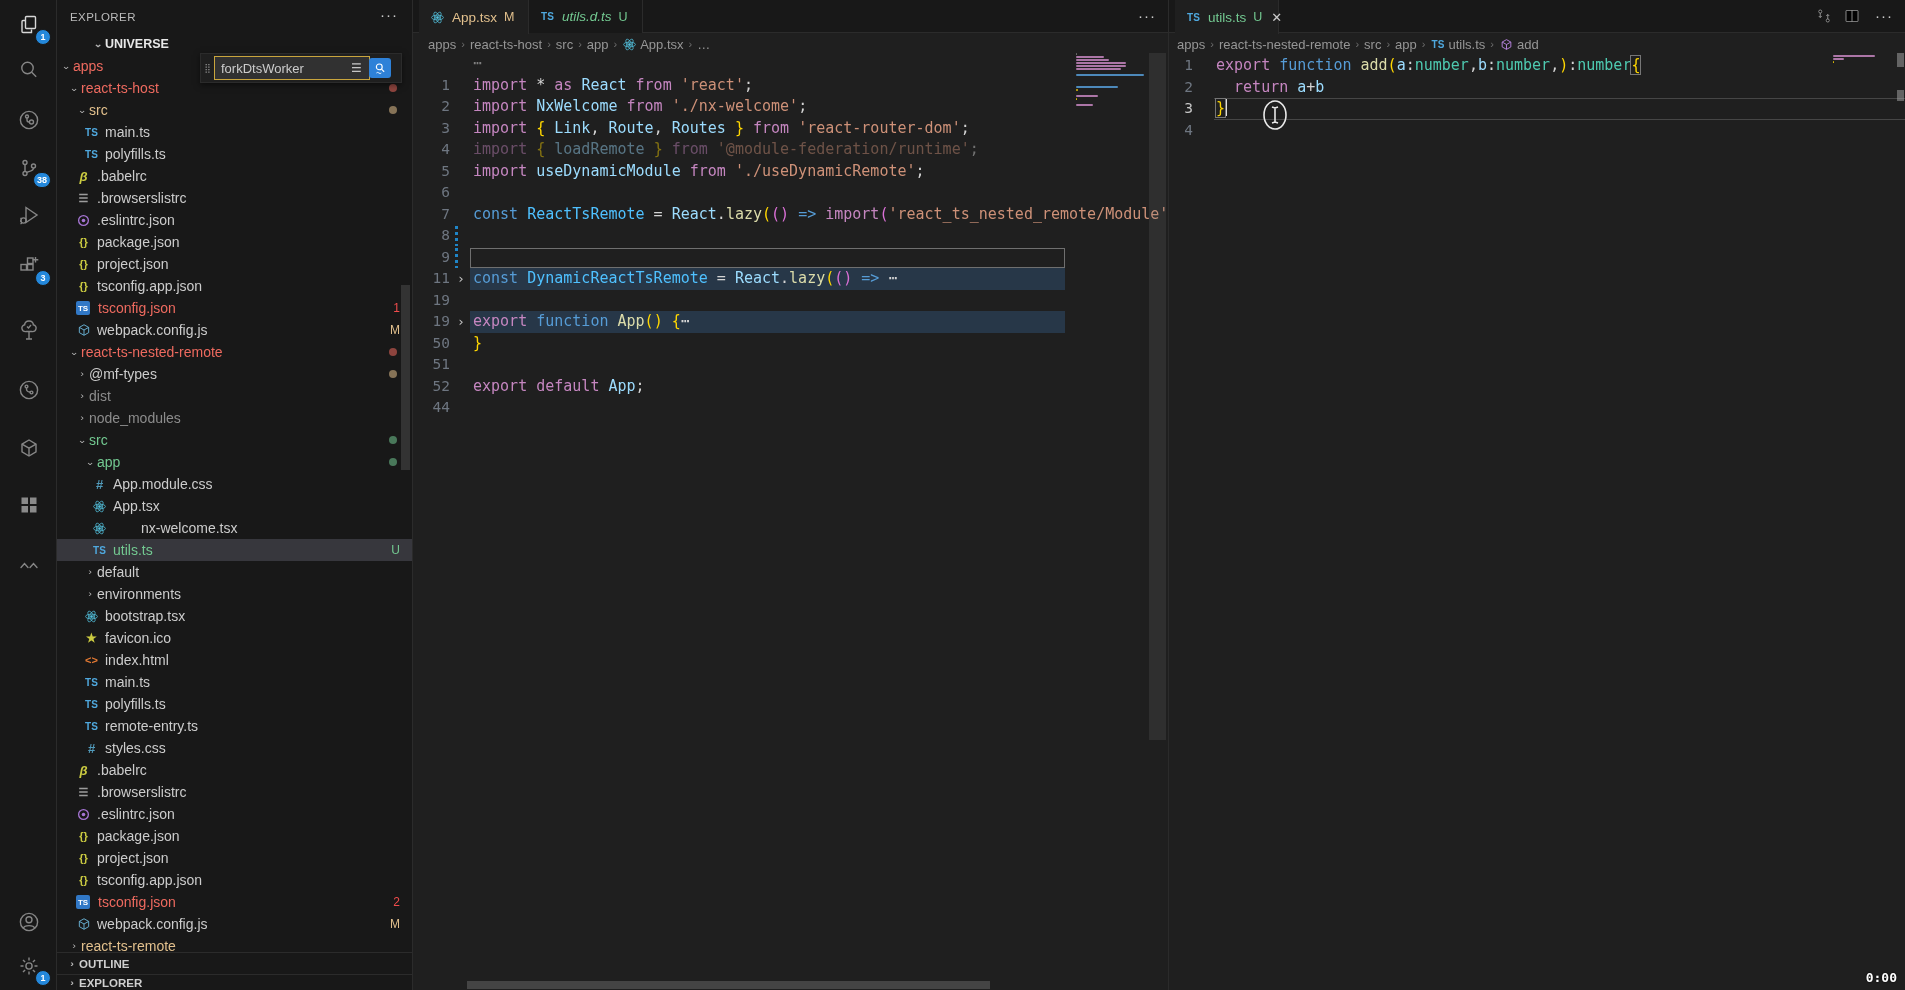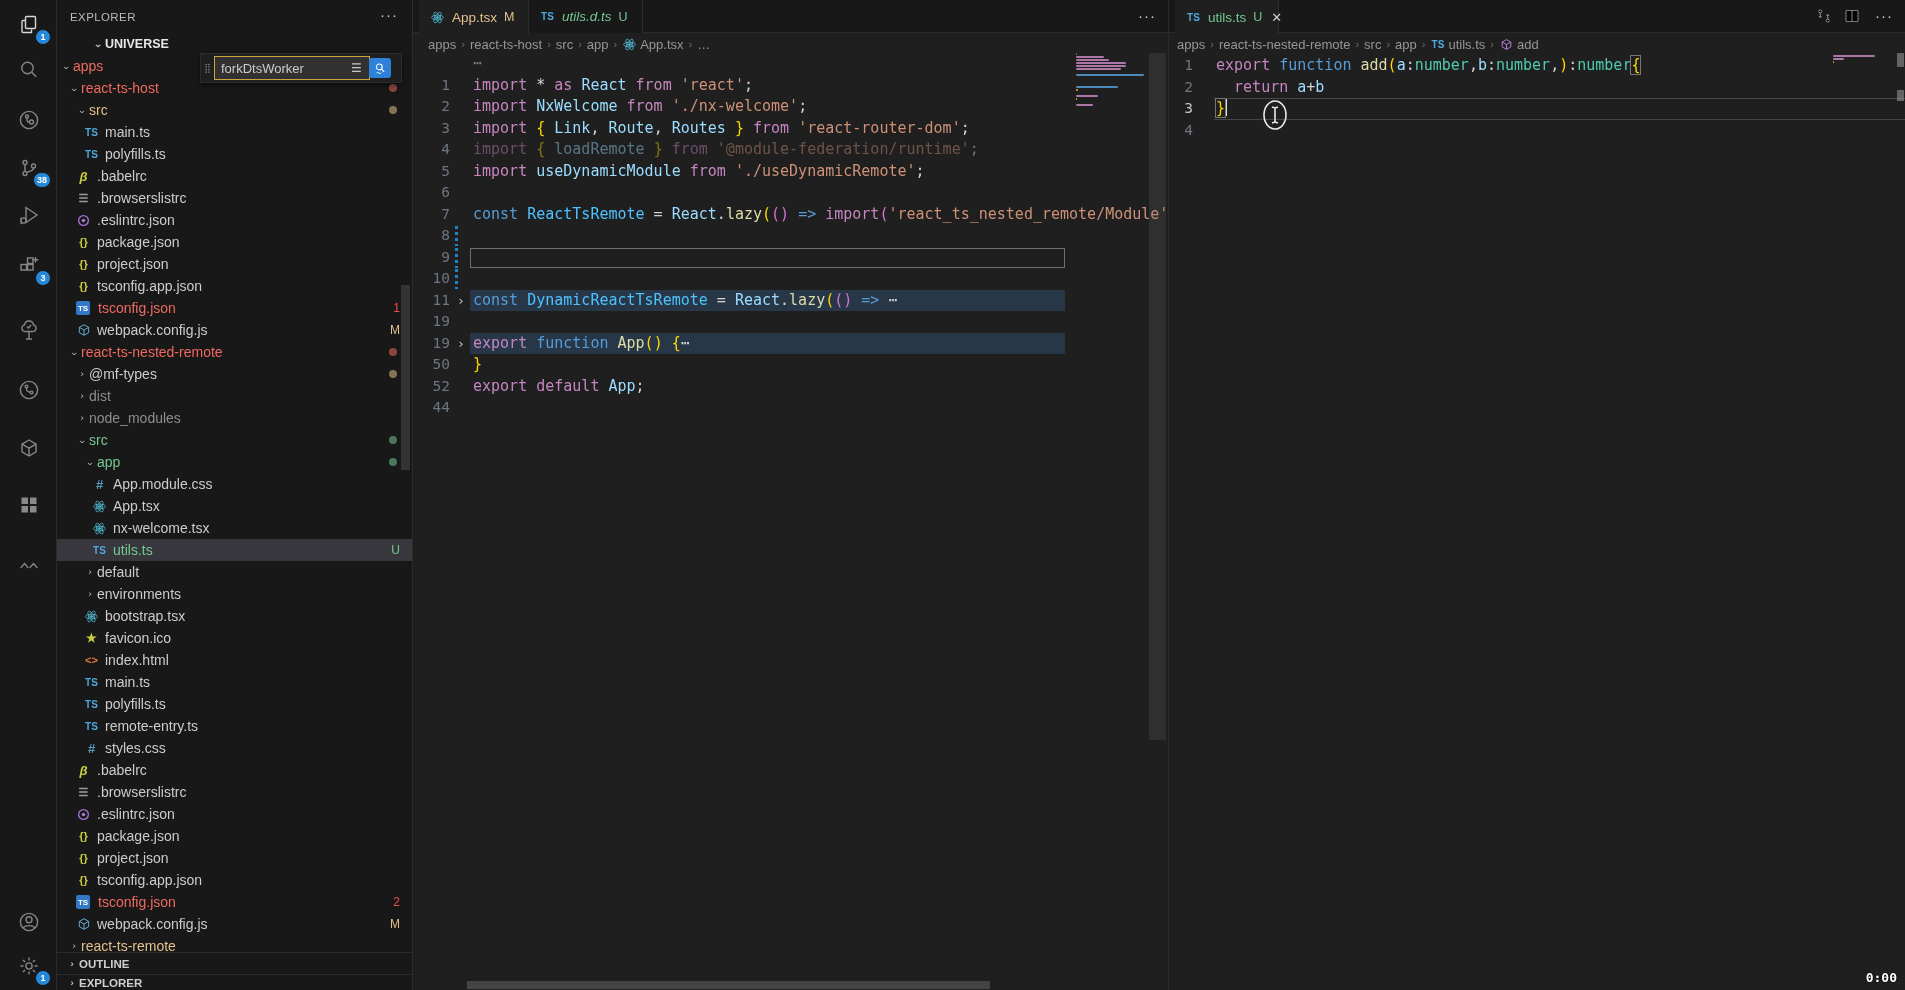--- a/index.html
+++ b/index.html
@@ -313,21 +313,21 @@
         </div>
         <div class="tree-row" style="top: 517px; padding-left: 34px;">
           <span class="t-icon">
             <svg width="15" height="15" viewBox="0 0 24 24" fill="none" stroke="#53c1de" stroke-width="1.2">
               <circle cx="12" cy="12" r="1.8" fill="#53c1de"></circle>
               <ellipse cx="12" cy="12" rx="9.5" ry="3.8"></ellipse>
               <ellipse cx="12" cy="12" rx="9.5" ry="3.8" transform="rotate(60 12 12)"></ellipse>
               <ellipse cx="12" cy="12" rx="9.5" ry="3.8" transform="rotate(120 12 12)"></ellipse>
             </svg>
           </span>
-          <span style="color: rgb(204, 204, 204);">nx-welcome.tsx</span>
+          <span style="color: rgb(204, 204, 204); margin-left: 28px;">nx-welcome.tsx</span>
         </div>
         <div class="tree-row selected" style="top: 539px; padding-left: 34px;">
           <span class="t-icon" style="color: rgb(79, 168, 222);">TS</span>
           <span style="color: rgb(115, 201, 145);">utils.ts</span>
           <span class="t-badge" style="color: rgb(115, 201, 145);">U</span>
         </div>
         <div class="tree-row" style="top: 561px; padding-left: 26px;">
           <span class="chev">›</span>
           <span style="color: rgb(204, 204, 204);">default</span>
         </div>
@@ -506,25 +506,25 @@
           <div class="crow"><div class="lnum" style="width: 37px;"></div><div class="ltext" style="left: 60px;"><span style="color: rgb(127, 127, 127);">⋯</span></div></div>
           <div class="crow"><div class="lnum" style="width: 37px;">1</div><div class="ltext" style="left: 60px;"><span style="color: rgb(197, 134, 192);">import</span><span style="color: rgb(212, 212, 212);"> * </span><span style="color: rgb(197, 134, 192);">as</span><span style="color: rgb(212, 212, 212);"> </span><span style="color: rgb(156, 220, 254);">React</span><span style="color: rgb(212, 212, 212);"> </span><span style="color: rgb(197, 134, 192);">from</span><span style="color: rgb(212, 212, 212);"> </span><span style="color: rgb(206, 145, 120);">'react'</span><span style="color: rgb(212, 212, 212);">;</span></div></div>
           <div class="crow"><div class="lnum" style="width: 37px;">2</div><div class="ltext" style="left: 60px;"><span style="color: rgb(197, 134, 192);">import</span><span style="color: rgb(212, 212, 212);"> </span><span style="color: rgb(156, 220, 254);">NxWelcome</span><span style="color: rgb(212, 212, 212);"> </span><span style="color: rgb(197, 134, 192);">from</span><span style="color: rgb(212, 212, 212);"> </span><span style="color: rgb(206, 145, 120);">'./nx-welcome'</span><span style="color: rgb(212, 212, 212);">;</span></div></div>
           <div class="crow"><div class="lnum" style="width: 37px;">3</div><div class="ltext" style="left: 60px;"><span style="color: rgb(197, 134, 192);">import</span><span style="color: rgb(212, 212, 212);"> </span><span style="color: rgb(255, 215, 0);">{</span><span style="color: rgb(212, 212, 212);"> </span><span style="color: rgb(156, 220, 254);">Link</span><span style="color: rgb(212, 212, 212);">,</span><span style="color: rgb(212, 212, 212);"> </span><span style="color: rgb(156, 220, 254);">Route</span><span style="color: rgb(212, 212, 212);">,</span><span style="color: rgb(212, 212, 212);"> </span><span style="color: rgb(156, 220, 254);">Routes</span><span style="color: rgb(212, 212, 212);"> </span><span style="color: rgb(255, 215, 0);">}</span><span style="color: rgb(212, 212, 212);"> </span><span style="color: rgb(197, 134, 192);">from</span><span style="color: rgb(212, 212, 212);"> </span><span style="color: rgb(206, 145, 120);">'react-router-dom'</span><span style="color: rgb(212, 212, 212);">;</span></div></div>
           <div class="crow"><div class="lnum" style="width: 37px;">4</div><div class="ltext dimline" style="left: 60px;"><span style="color: rgb(197, 134, 192);">import</span><span style="color: rgb(212, 212, 212);"> </span><span style="color: rgb(255, 215, 0);">{</span><span style="color: rgb(212, 212, 212);"> </span><span style="color: rgb(156, 220, 254);">loadRemote</span><span style="color: rgb(212, 212, 212);"> </span><span style="color: rgb(255, 215, 0);">}</span><span style="color: rgb(212, 212, 212);"> </span><span style="color: rgb(197, 134, 192);">from</span><span style="color: rgb(212, 212, 212);"> </span><span style="color: rgb(206, 145, 120);">'@module-federation/runtime'</span><span style="color: rgb(212, 212, 212);">;</span></div></div>
           <div class="crow"><div class="lnum" style="width: 37px;">5</div><div class="ltext" style="left: 60px;"><span style="color: rgb(197, 134, 192);">import</span><span style="color: rgb(212, 212, 212);"> </span><span style="color: rgb(156, 220, 254);">useDynamicModule</span><span style="color: rgb(212, 212, 212);"> </span><span style="color: rgb(197, 134, 192);">from</span><span style="color: rgb(212, 212, 212);"> </span><span style="color: rgb(206, 145, 120);">'./useDynamicRemote'</span><span style="color: rgb(212, 212, 212);">;</span></div></div>
           <div class="crow"><div class="lnum" style="width: 37px;">6</div><div class="ltext" style="left: 60px;"></div></div>
           <div class="crow"><div class="lnum" style="width: 37px;">7</div><div class="ltext" style="left: 60px;"><span style="color: rgb(86, 156, 214);">const</span><span style="color: rgb(212, 212, 212);"> </span><span style="color: rgb(79, 193, 255);">ReactTsRemote</span><span style="color: rgb(212, 212, 212);"> = </span><span style="color: rgb(156, 220, 254);">React</span><span style="color: rgb(212, 212, 212);">.</span><span style="color: rgb(220, 220, 170);">lazy</span><span style="color: rgb(255, 215, 0);">(</span><span style="color: rgb(218, 112, 214);">(</span><span style="color: rgb(218, 112, 214);">)</span><span style="color: rgb(212, 212, 212);"> </span><span style="color: rgb(86, 156, 214);">=&gt;</span><span style="color: rgb(212, 212, 212);"> </span><span style="color: rgb(197, 134, 192);">import</span><span style="color: rgb(218, 112, 214);">(</span><span style="color: rgb(206, 145, 120);">'react_ts_nested_remote/Module'</span></div></div>
           <div class="crow"><div class="gitbar"></div><div class="lnum" style="width: 37px;">8</div><div class="ltext" style="left: 60px;"></div></div>
           <div class="crow"><div class="linebox" style="left: 57px; top: 1px; width: 595px;"></div><div class="gitbar"></div><div class="lnum" style="width: 37px;">9</div><div class="ltext" style="left: 60px;"></div></div>
-          <div class="crow"><div class="gitbar"></div><div class="lnum" style="width: 37px;">10</div><div class="ltext" style="left: 60px;"></div></div>
           <div class="crow"><div class="hlband" style="left: 57px; width: 595px;"></div><div class="lnum" style="width: 37px;">11</div><div class="foldchev" style="left: 44px;">›</div><div class="ltext" style="left: 60px;"><span style="color: rgb(86, 156, 214);">const</span><span style="color: rgb(212, 212, 212);"> </span><span style="color: rgb(79, 193, 255);">DynamicReactTsRemote</span><span style="color: rgb(212, 212, 212);"> = </span><span style="color: rgb(156, 220, 254);">React</span><span style="color: rgb(212, 212, 212);">.</span><span style="color: rgb(220, 220, 170);">lazy</span><span style="color: rgb(255, 215, 0);">(</span><span style="color: rgb(218, 112, 214);">(</span><span style="color: rgb(218, 112, 214);">)</span><span style="color: rgb(212, 212, 212);"> </span><span style="color: rgb(86, 156, 214);">=&gt;</span><span style="color: rgb(212, 212, 212);"> </span><span style="color: rgb(214, 214, 214);">⋯</span></div></div>
           <div class="crow"><div class="lnum" style="width: 37px;">19</div><div class="ltext" style="left: 60px;"></div></div>
           <div class="crow"><div class="hlband" style="left: 57px; width: 595px;"></div><div class="lnum" style="width: 37px;">19</div><div class="foldchev" style="left: 44px;">›</div><div class="ltext" style="left: 60px;"><span style="color: rgb(197, 134, 192);">export</span><span style="color: rgb(212, 212, 212);"> </span><span style="color: rgb(86, 156, 214);">function</span><span style="color: rgb(212, 212, 212);"> </span><span style="color: rgb(220, 220, 170);">App</span><span style="color: rgb(255, 215, 0);">(</span><span style="color: rgb(255, 215, 0);">)</span><span style="color: rgb(212, 212, 212);"> </span><span style="color: rgb(255, 215, 0);">{</span><span style="color: rgb(214, 214, 214);">⋯</span></div></div>
           <div class="crow"><div class="lnum" style="width: 37px;">50</div><div class="ltext" style="left: 60px;"><span style="color: rgb(255, 215, 0);">}</span></div></div>
+          <div class="crow"><div class="lnum" style="width: 37px;">51</div><div class="ltext" style="left: 60px;"></div></div>
           <div class="crow"><div class="lnum" style="width: 37px;">52</div><div class="ltext" style="left: 60px;"><span style="color: rgb(197, 134, 192);">export</span><span style="color: rgb(212, 212, 212);"> </span><span style="color: rgb(197, 134, 192);">default</span><span style="color: rgb(212, 212, 212);"> </span><span style="color: rgb(156, 220, 254);">App</span><span style="color: rgb(212, 212, 212);">;</span></div></div>
           <div class="crow"><div class="lnum" style="width: 37px;">44</div><div class="ltext" style="left: 60px;"></div></div>
         </div>
         <div class="minimap" style="left: 657px; top: 53px; width: 78px; height: 300px;">
           <div class="mm-bar" style="left: 6px; top: 0px; width: 0.9px; background: rgb(127, 127, 127);"></div>
           <div class="mm-bar" style="left: 6px; top: 3px; width: 27.9px; background: rgb(197, 134, 192);"></div>
           <div class="mm-bar" style="left: 6px; top: 6px; width: 33.3px; background: rgb(197, 134, 192);"></div>
           <div class="mm-bar" style="left: 6px; top: 9px; width: 49.5px; background: rgb(197, 134, 192);"></div>
           <div class="mm-bar" style="left: 6px; top: 12px; width: 50.4px; background: rgb(197, 134, 192);"></div>
           <div class="mm-bar" style="left: 6px; top: 15px; width: 45px; background: rgb(197, 134, 192);"></div>

